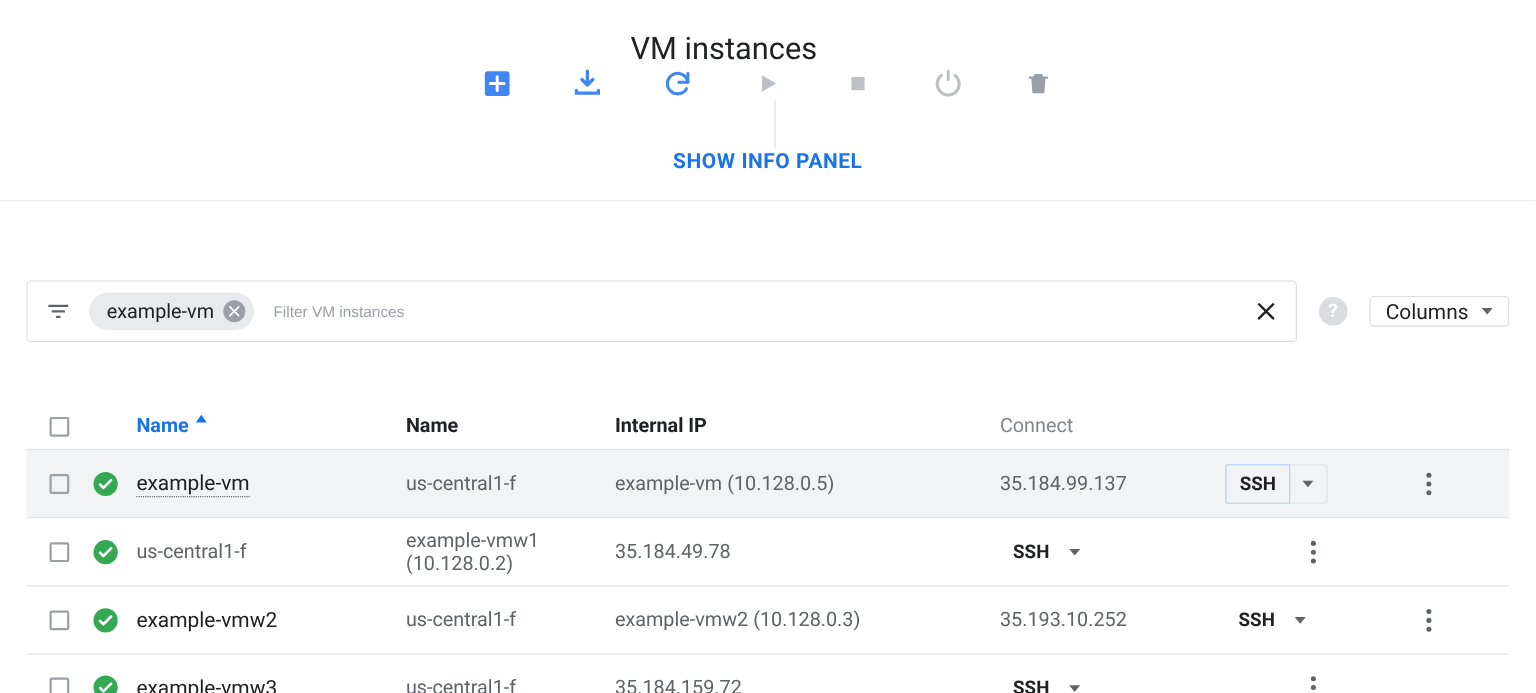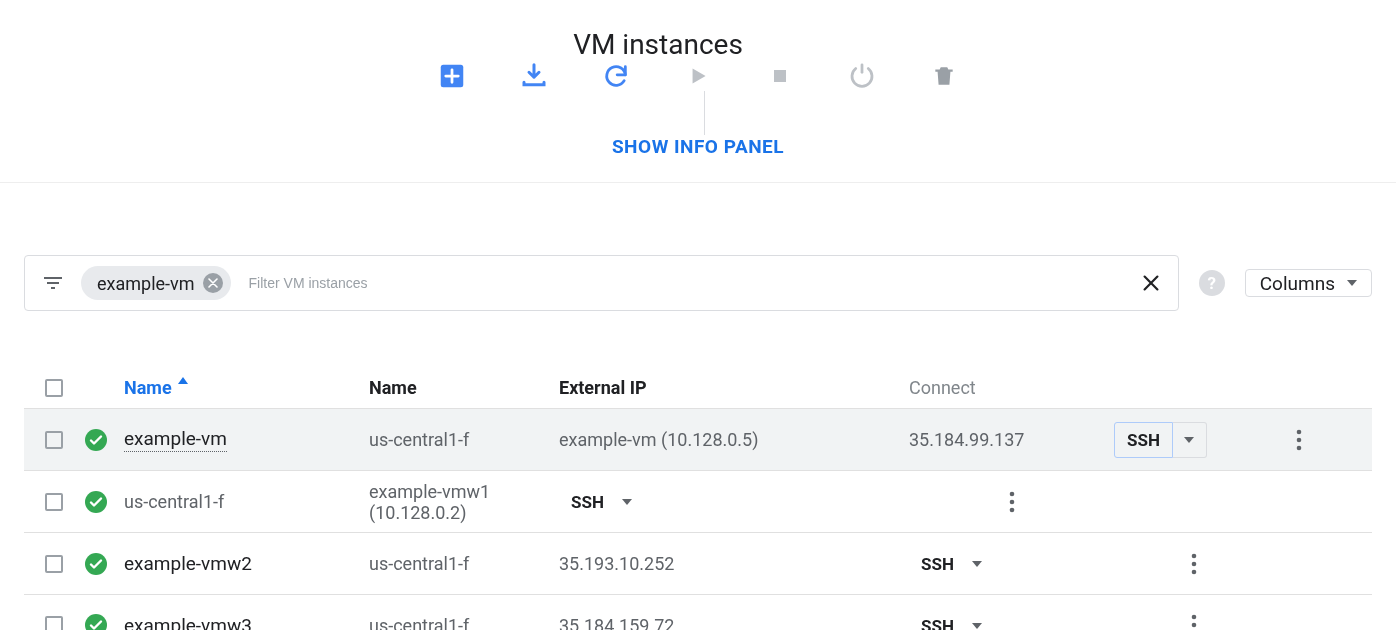--- a/index.html
+++ b/index.html
@@ -274,21 +274,21 @@
   <div class="thead">
     <div class="cell-center">
         <span class="chk"></span>
       </div>
     <div></div>
     <div><span class="sort-col">
           <span>Name</span>
           <span class="sort-caret"></span>
         </span></div>
     <div>Name</div>
-    <div>External IP</div>
+    <div>Internal IP</div>
     <div class="connect-head">Connect</div>
     <div></div>
   </div>
 
   <div id="rows">
       <div class="trow selected">
     <div class="cell-center">
           <span class="chk"></span>
         </div>
     <div class="status-dot">
@@ -320,20 +320,21 @@
           <span class="chk"></span>
         </div>
     <div class="status-dot">
           <svg width="24" height="24" viewBox="0 0 24 24">
             <circle cx="12" cy="12" r="11" fill="#34a853"></circle>
             <path d="M7 12.5l3 3 7-7" stroke="#fff" stroke-width="2.4" fill="none" stroke-linecap="round" stroke-linejoin="round"></path>
           </svg>
         </div>
     <div class="muted">us-central1-f</div>
     <div class="muted">example-vmw1 (10.128.0.2)</div>
+    <div class="muted">35.184.49.78</div>
     <div><span class="ssh-plain">SSH<span class="caret-down"></span></span></div>
     <div class="more-dots">
           <svg width="6" height="22" viewBox="0 0 6 22" fill="#5f6368">
             <circle cx="3" cy="3" r="2.3"></circle>
             <circle cx="3" cy="11" r="2.3"></circle>
             <circle cx="3" cy="19" r="2.3"></circle>
           </svg>
         </div>
   </div>
       <div class="trow">
@@ -341,20 +342,21 @@
           <span class="chk"></span>
         </div>
     <div class="status-dot">
           <svg width="24" height="24" viewBox="0 0 24 24">
             <circle cx="12" cy="12" r="11" fill="#34a853"></circle>
             <path d="M7 12.5l3 3 7-7" stroke="#fff" stroke-width="2.4" fill="none" stroke-linecap="round" stroke-linejoin="round"></path>
           </svg>
         </div>
     <div><span class="name-cell ">example-vmw2</span></div>
     <div class="muted">us-central1-f</div>
+    <div class="muted">example-vmw2 (10.128.0.3)</div>
     <div class="muted">35.193.10.252</div>
     <div><span class="ssh-plain">SSH<span class="caret-down"></span></span></div>
     <div class="more-dots">
           <svg width="6" height="22" viewBox="0 0 6 22" fill="#5f6368">
             <circle cx="3" cy="3" r="2.3"></circle>
             <circle cx="3" cy="11" r="2.3"></circle>
             <circle cx="3" cy="19" r="2.3"></circle>
           </svg>
         </div>
   </div>

